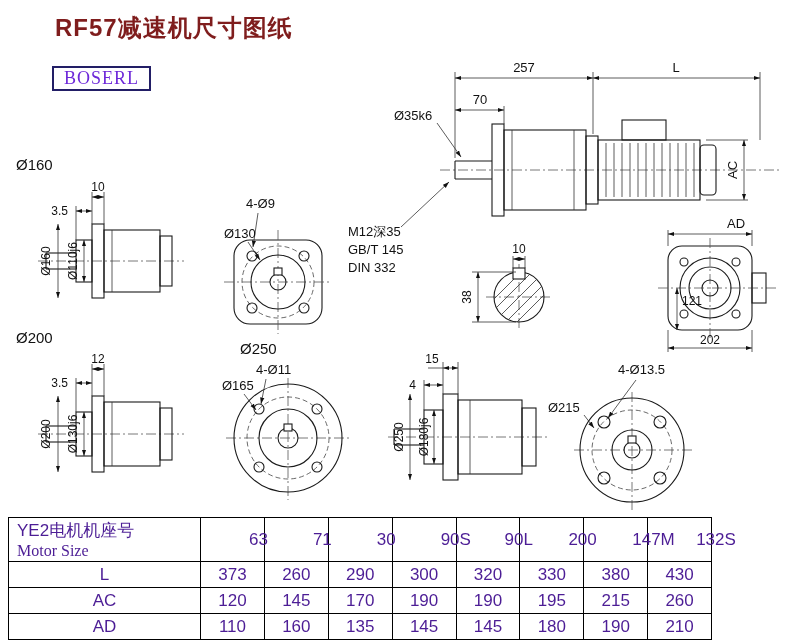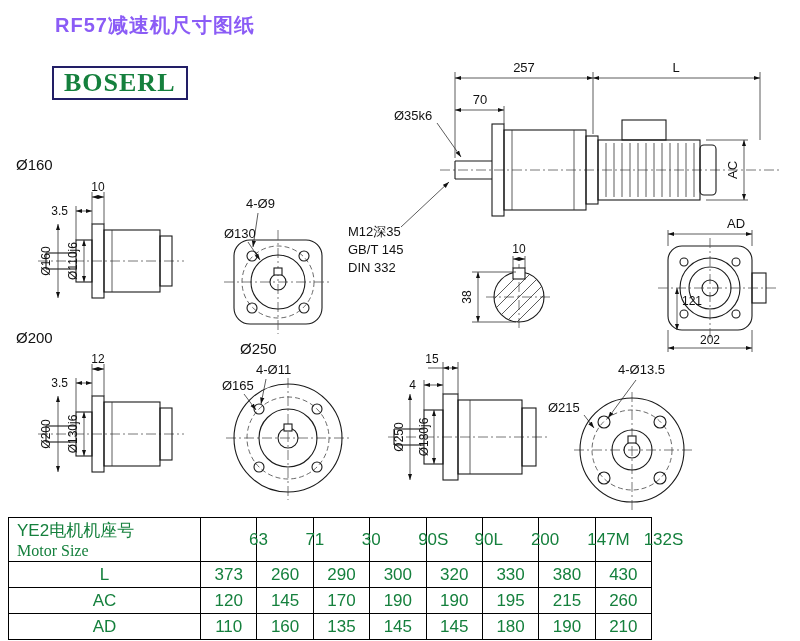--- a/index.html
+++ b/index.html
@@ -1,30 +1,30 @@
 <!DOCTYPE html>
 <html><head>
 <meta charset="utf-8">
 <style>
   * { margin:0; padding:0; box-sizing:border-box; }
   html,body { width:800px; height:641px; background:#fff; font-family:"Liberation Sans", sans-serif; position:relative; overflow:hidden; }
-  .title { position:absolute; left:55px; top:12px; font-size:20px; font-weight:bold; color:#8b5cf6; letter-spacing:1px; }
+  .title { position:absolute; left:55px; top:12px; font-size:24px; font-weight:bold; color:#7f1d1d; letter-spacing:1px; }
   .brand-box { position:absolute; left:52px; top:66px; border:2px solid #221e66; padding:0 10px; background:#fff; }
-  .brand-box span { font-family:"Liberation Serif", serif; font-size:26px; font-weight:bold; color:#15803d; letter-spacing:1px; }
+  .brand-box span { font-family:"Liberation Serif", serif; font-size:18px; font-weight:normal; color:#6d28d9; letter-spacing:1px; }
   .drawing { position:absolute; left:0; top:0; }
   svg text { fill:#111; font-family:"Liberation Sans",sans-serif; font-size:13px; }
   svg text.vt { font-size:15px; }
   svg text.rot { font-size:12px; }
   svg text.sm { font-size:12px; }
   .ln { stroke:#1a1a1a; stroke-width:1.1; fill:none; }
   .fillw { stroke:#1a1a1a; stroke-width:1.1; fill:#fff; }
   .thin { stroke:#333; stroke-width:0.8; fill:none; }
   .dash { stroke:#555; stroke-width:0.8; fill:none; stroke-dasharray:10 3 2 3; }
   .dashc { stroke:#444; stroke-width:0.8; fill:none; stroke-dasharray:5 3; }
-  .size-table { position:absolute; left:8px; top:517px; width:644px; border-collapse:collapse; table-layout:fixed; font-size:17px; color:#15803d; }
+  .size-table { position:absolute; left:8px; top:517px; width:704px; border-collapse:collapse; table-layout:fixed; font-size:17px; color:#4c1d95; }
   .size-table th, .size-table td { border:1px solid #000; text-align:center; font-weight:normal; height:26px; padding:1px 0; }
   .size-table th { height:42px;padding-left:48px; }
   .size-table .label-cell { text-align:left; padding-left:8px; }
   .size-table .label-cell .en { font-family:Liberation Serif, serif; font-size:16px; }
   .size-table col.c0 { width:192px; }
 </style>
 </head>
 <body>
 
 <div class="title">RF57减速机尺寸图纸</div>

